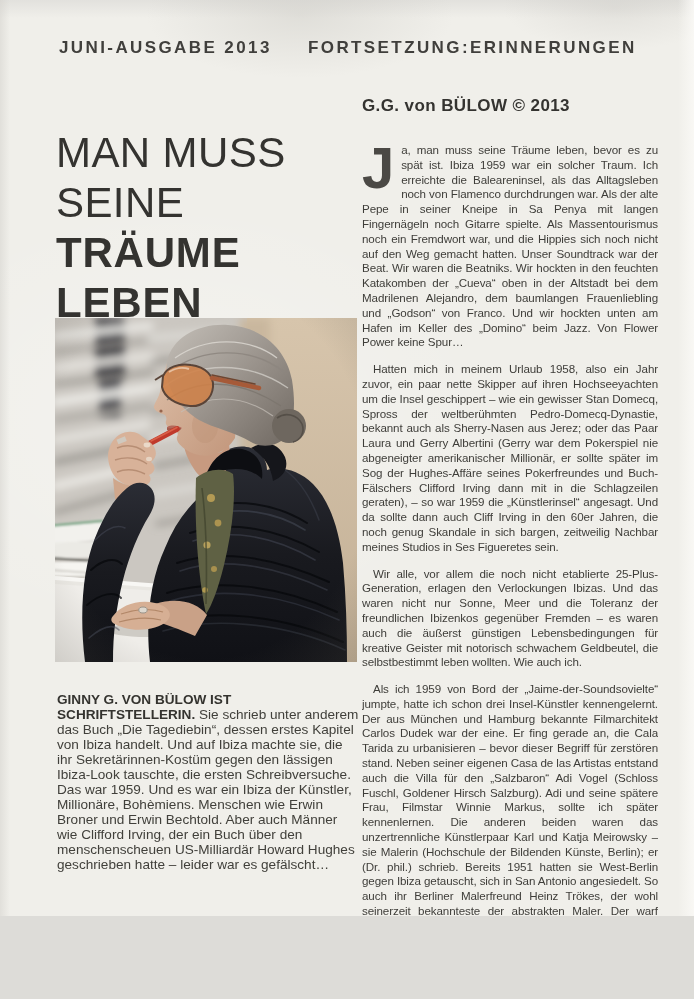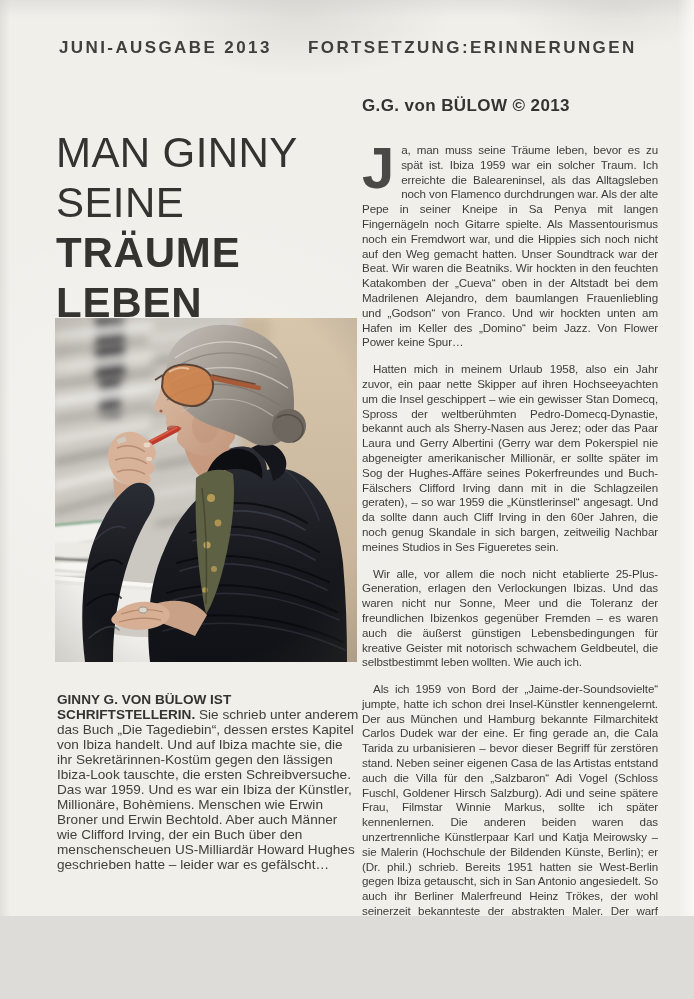--- a/index.html
+++ b/index.html
@@ -61,21 +61,21 @@
   <div class="edge-right"></div>
   <div class="scan-bottom-line"></div>
 
   <div class="header-left">JUNI-AUSGABE 2013</div>
   <div class="header-right">
     <span>FORTSETZUNG:</span>
     <span>ERINNERUNGEN</span>
   </div>
 
   <h1 class="title">
-    <span class="light">MAN GINNY</span>
+    <span class="light">MAN MUSS</span>
     <span class="light">SEINE</span>
     <span class="bold">TRÄUME</span>
     <span class="bold">LEBEN</span>
   </h1>
 
   <figure class="photo" style="margin:0;">
     <svg width="302" height="344" viewBox="0 0 302 344" xmlns="http://www.w3.org/2000/svg">
       <defs>
         <filter id="bgblur" x="-20%" y="-20%" width="140%" height="140%">
             <feGaussianBlur stdDeviation="4.5"></feGaussianBlur>

